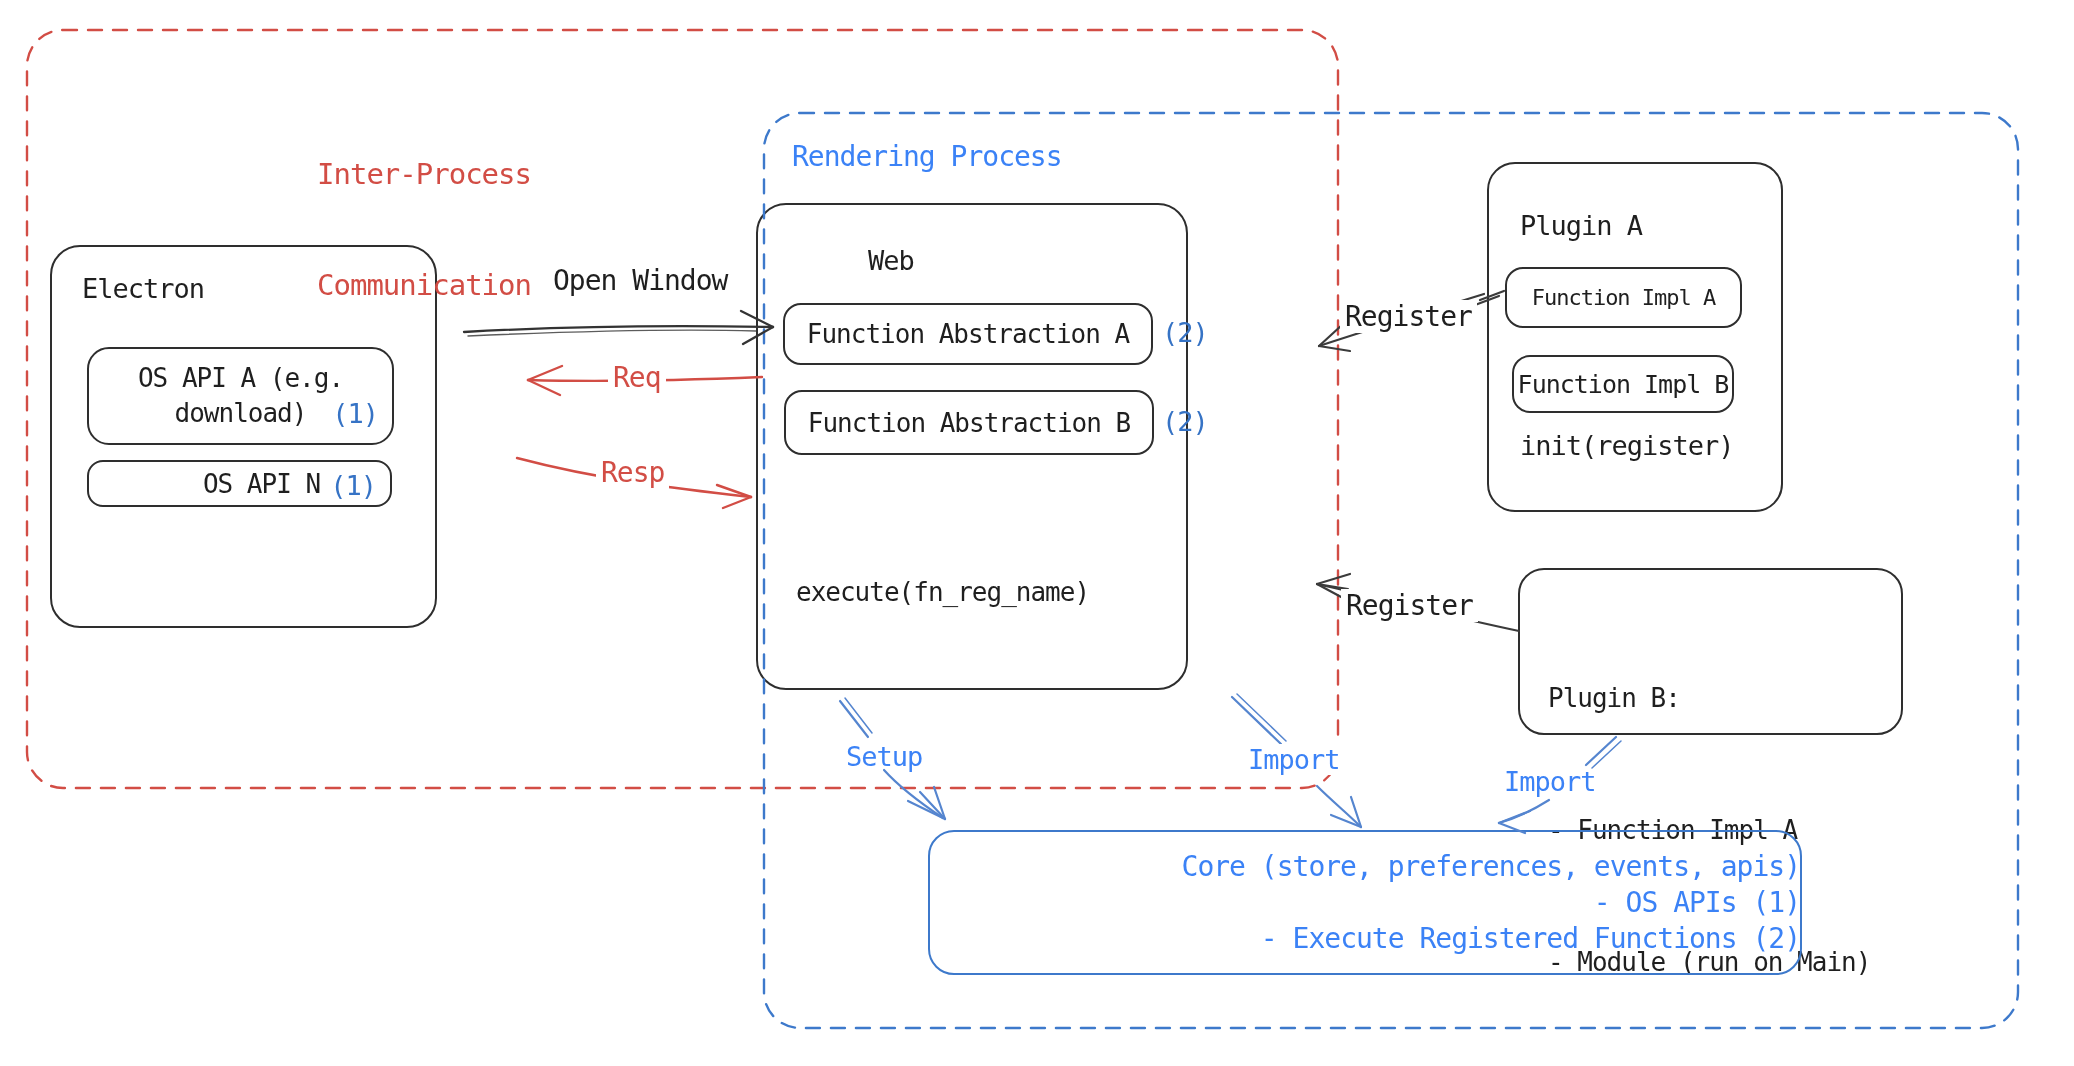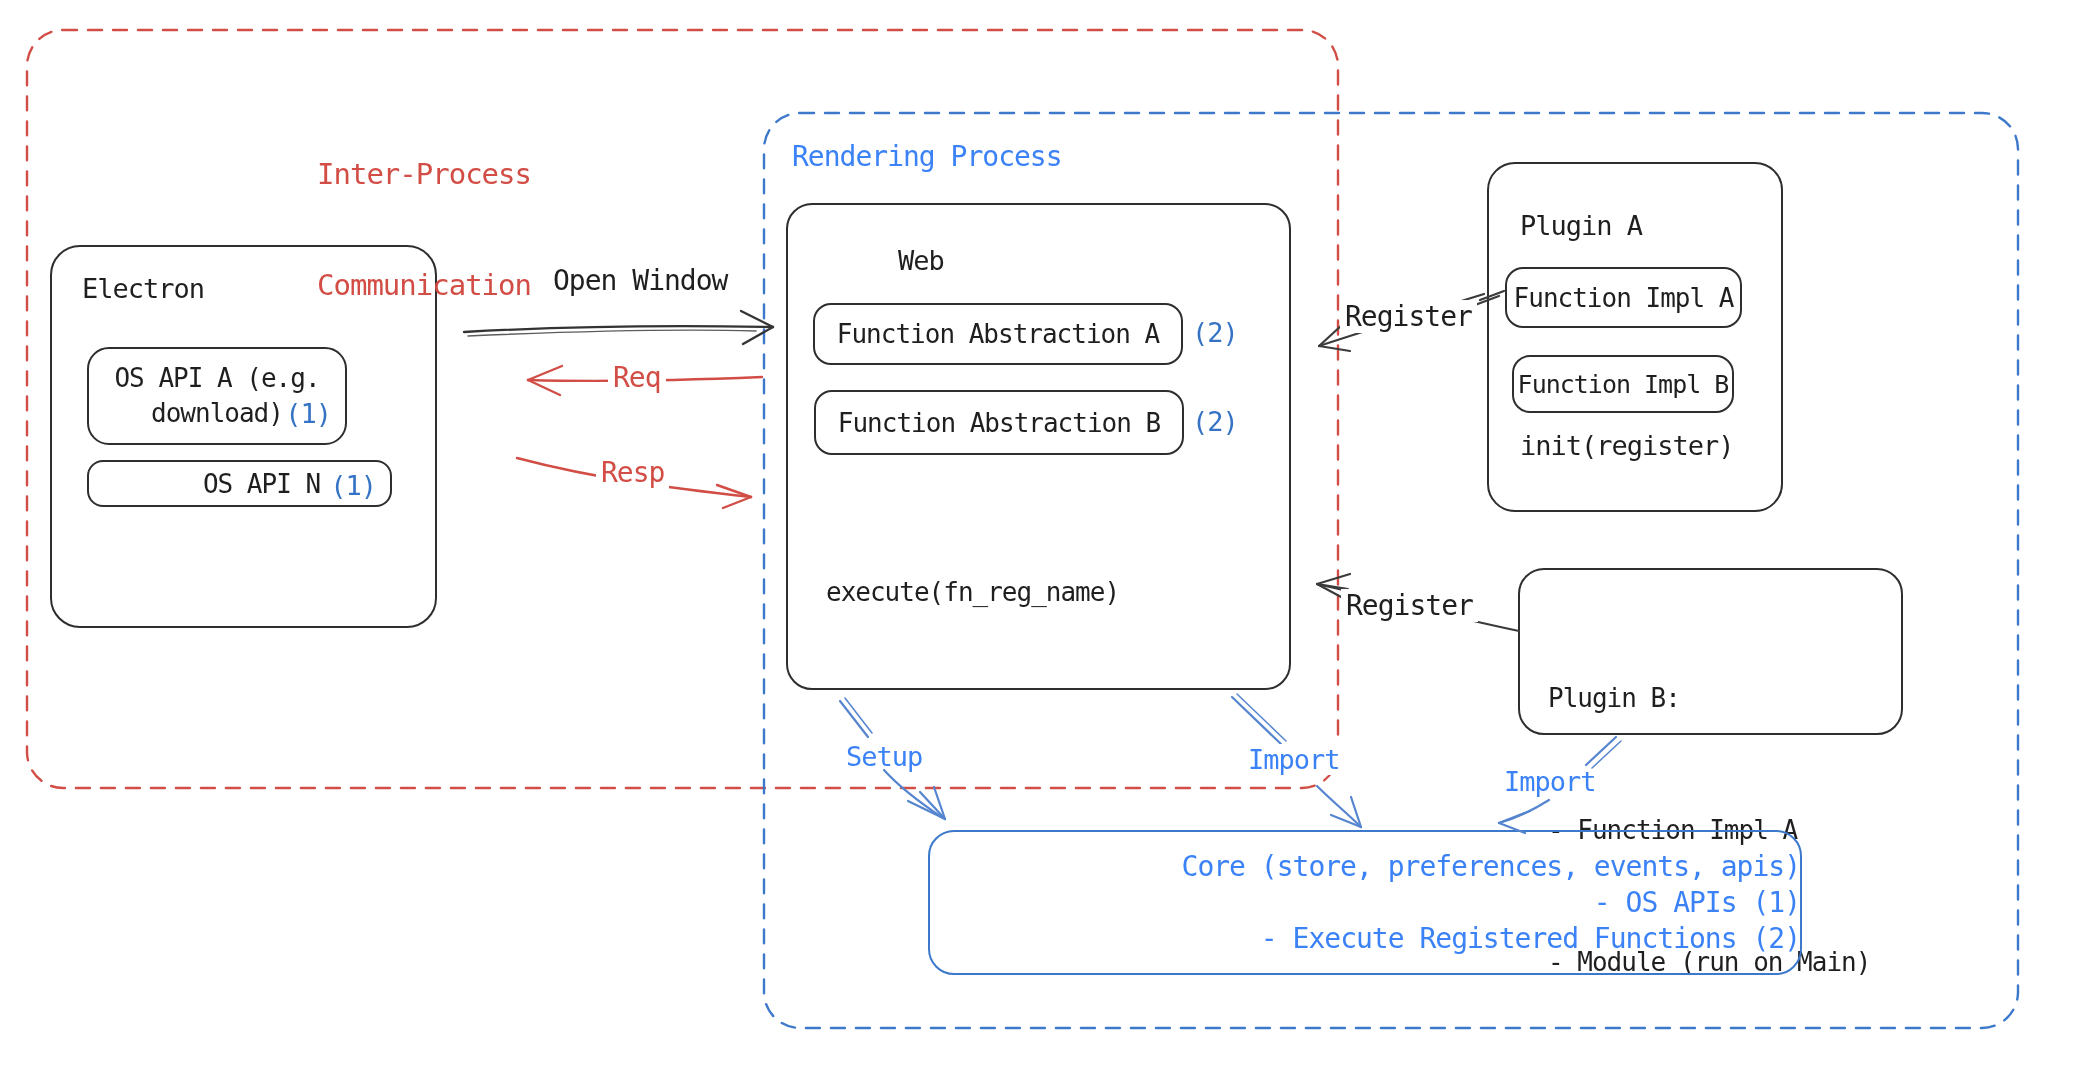--- a/index.html
+++ b/index.html
@@ -21,55 +21,55 @@
   .boxtitle{position:absolute;font-size:27px;color:#1f1f1f;white-space:pre;}
   .rowtext{font-size:26px;color:#1f1f1f;}
 </style>
 </head>
 <body>
 
 <div class="canvas">
 
   <div class="box" style="left:50px;top:245px;width:387px;height:383px;">
     <div class="boxtitle" style="left:30px;top:26px;">Electron</div>
-    <div class="subbox" style="left:35px;top:100px;width:260px;height:98px;border-radius:22px;">
+    <div class="subbox" style="left:35px;top:100px;width:307px;height:98px;border-radius:22px;">
       <div class="rowtext" style="line-height:35px;">
         <div>OS API A (e.g.</div>
         <div>download)</div>
       </div>
       <span class="note" style="right:14px;top:49px;">(1)</span>
     </div>
     <div class="subbox" style="left:35px;top:213px;width:305px;height:47px;border-radius:16px;padding-left:44px;">
       <span class="rowtext">OS API N</span>
       <span class="note" style="right:14px;top:8px;">(1)</span>
     </div>
   </div>
 
-  <div class="box" style="left:786px;top:203px;width:505px;height:487px;border-radius:26px;">
+  <div class="box" style="left:756px;top:203px;width:432px;height:487px;">
     <div class="boxtitle" style="left:110px;top:40px;">Web</div>
 
     <div class="subbox" style="left:25px;top:98px;width:370px;height:62px;">
       <span class="rowtext">Function Abstraction A</span>
     </div>
     <span class="note" style="left:404px;top:112px;">(2)</span>
 
     <div class="subbox" style="left:26px;top:185px;width:370px;height:65px;">
       <span class="rowtext">Function Abstraction B</span>
     </div>
     <span class="note" style="left:404px;top:201px;">(2)</span>
 
     <span class="note" style="left:404px;top:290px;"></span>
 
     <div class="rowtext" style="position:absolute;left:38px;top:372px;white-space:pre;">execute(fn_reg_name)</div>
   </div>
 
   <div class="box" style="left:1487px;top:162px;width:296px;height:350px;border-radius:28px;">
     <div class="boxtitle" style="left:31px;top:46px;">Plugin A</div>
     <div class="subbox" style="left:16px;top:103px;width:237px;height:61px;">
-      <span class="rowtext" style="font-size:26px;">Function Impl A</span>
+      <span class="rowtext" style="font-size:22px;">Function Impl A</span>
     </div>
     <div class="subbox" style="left:23px;top:191px;width:222px;height:58px;">
       <span class="rowtext" style="font-size:25px;">Function Impl B</span>
     </div>
     <div class="boxtitle" style="left:31px;top:266px;">init(register)</div>
   </div>
 
   <div class="box" style="left:1518px;top:568px;width:385px;height:167px;border-radius:26px;">
     <div style="position:absolute;left:28px;top:18px;font-size:26px;line-height:44px;white-space:pre;">
       <div>Plugin B:</div>

